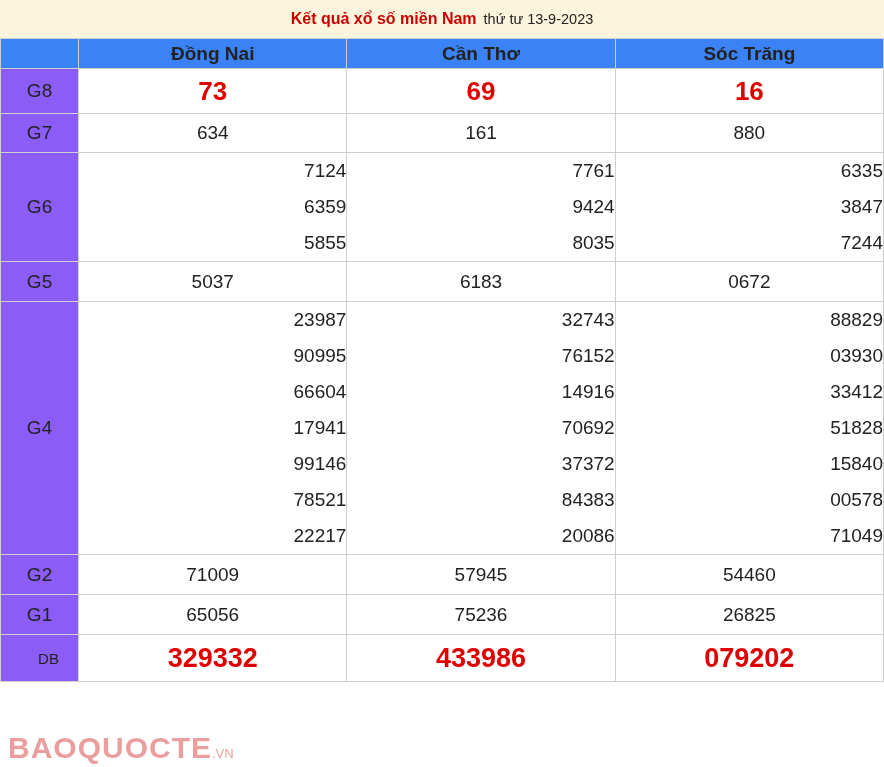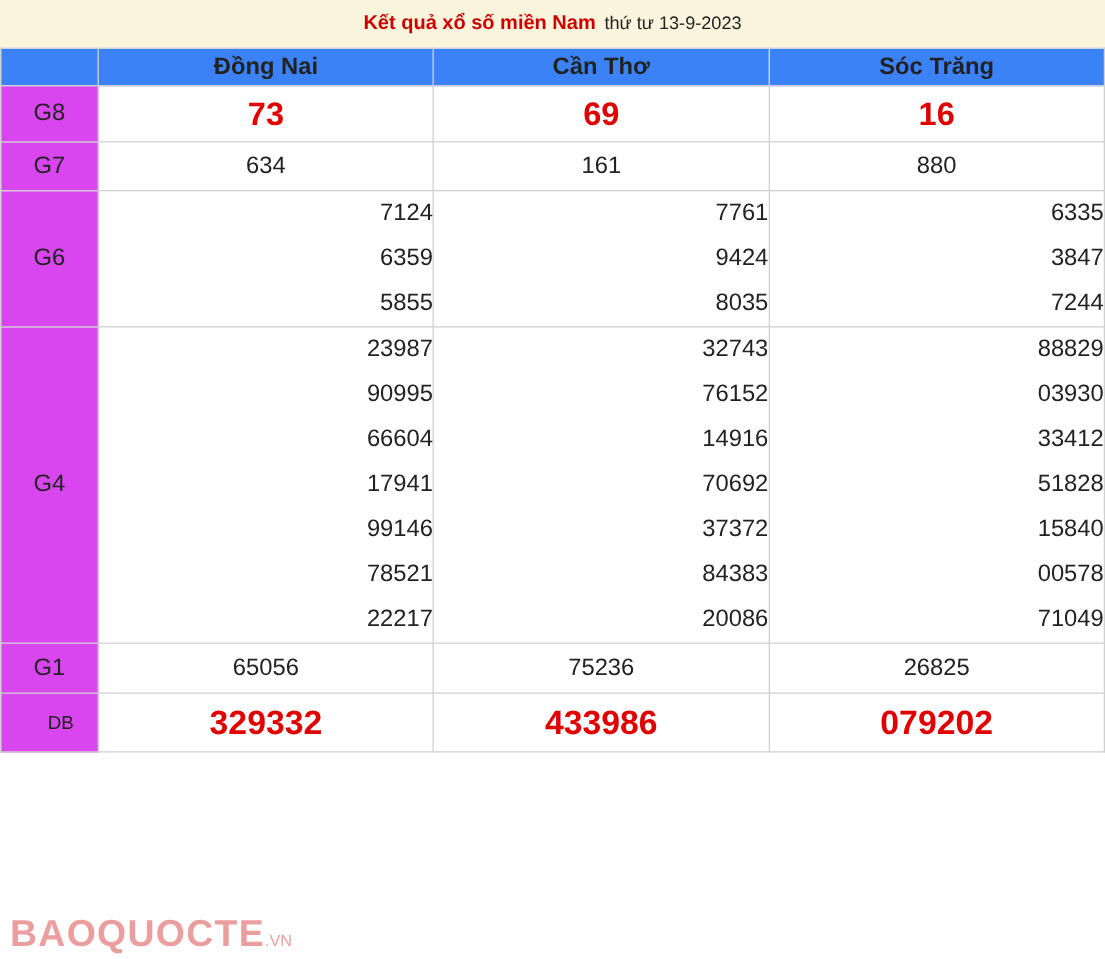--- a/index.html
+++ b/index.html
@@ -56,21 +56,21 @@
   .col-label { width: 78px; }
   .col-prov { width: 268px; }
   thead th {
     height: 29px;
     background: #3b82f6;
     color: #0000cc;
     font-size: 13.5px;
     font-weight: bold;
   }
   td.lbl {
-    background: #d946ef;
+    background: #8b5cf6;
     font-size: 15px;
     color: #222222;
     font-weight: normal;
   }
   .row-g8 td.val {
     color: #e00000;
     font-weight: bold;
     font-size: 26px;
     height: 44px;
   }
@@ -171,20 +171,26 @@
         </td>
         <td>
           <div class="stack">
             <span class="num">6335</span>
             <span class="num">3847</span>
             <span class="num">7244</span>
           </div>
         </td>
       </tr>
 
+      <tr class="row-simple">
+        <td class="lbl">G5</td>
+        <td>5037</td>
+        <td>6183</td>
+        <td>0672</td>
+      </tr>
 
       <tr>
         <td class="lbl">G4</td>
         <td>
           <div class="stack">
             <span class="num">23987</span>
             <span class="num">90995</span>
             <span class="num">66604</span>
             <span class="num">17941</span>
             <span class="num">99146</span>
@@ -210,20 +216,26 @@
             <span class="num">33412</span>
             <span class="num">51828</span>
             <span class="num">15840</span>
             <span class="num">00578</span>
             <span class="num">71049</span>
           </div>
         </td>
       </tr>
 
 
+      <tr class="row-simple">
+        <td class="lbl">G2</td>
+        <td>71009</td>
+        <td>57945</td>
+        <td>54460</td>
+      </tr>
 
       <tr class="row-simple">
         <td class="lbl">G1</td>
         <td>65056</td>
         <td>75236</td>
         <td>26825</td>
       </tr>
 
       <tr class="row-db">
         <td class="lbl">DB</td>

